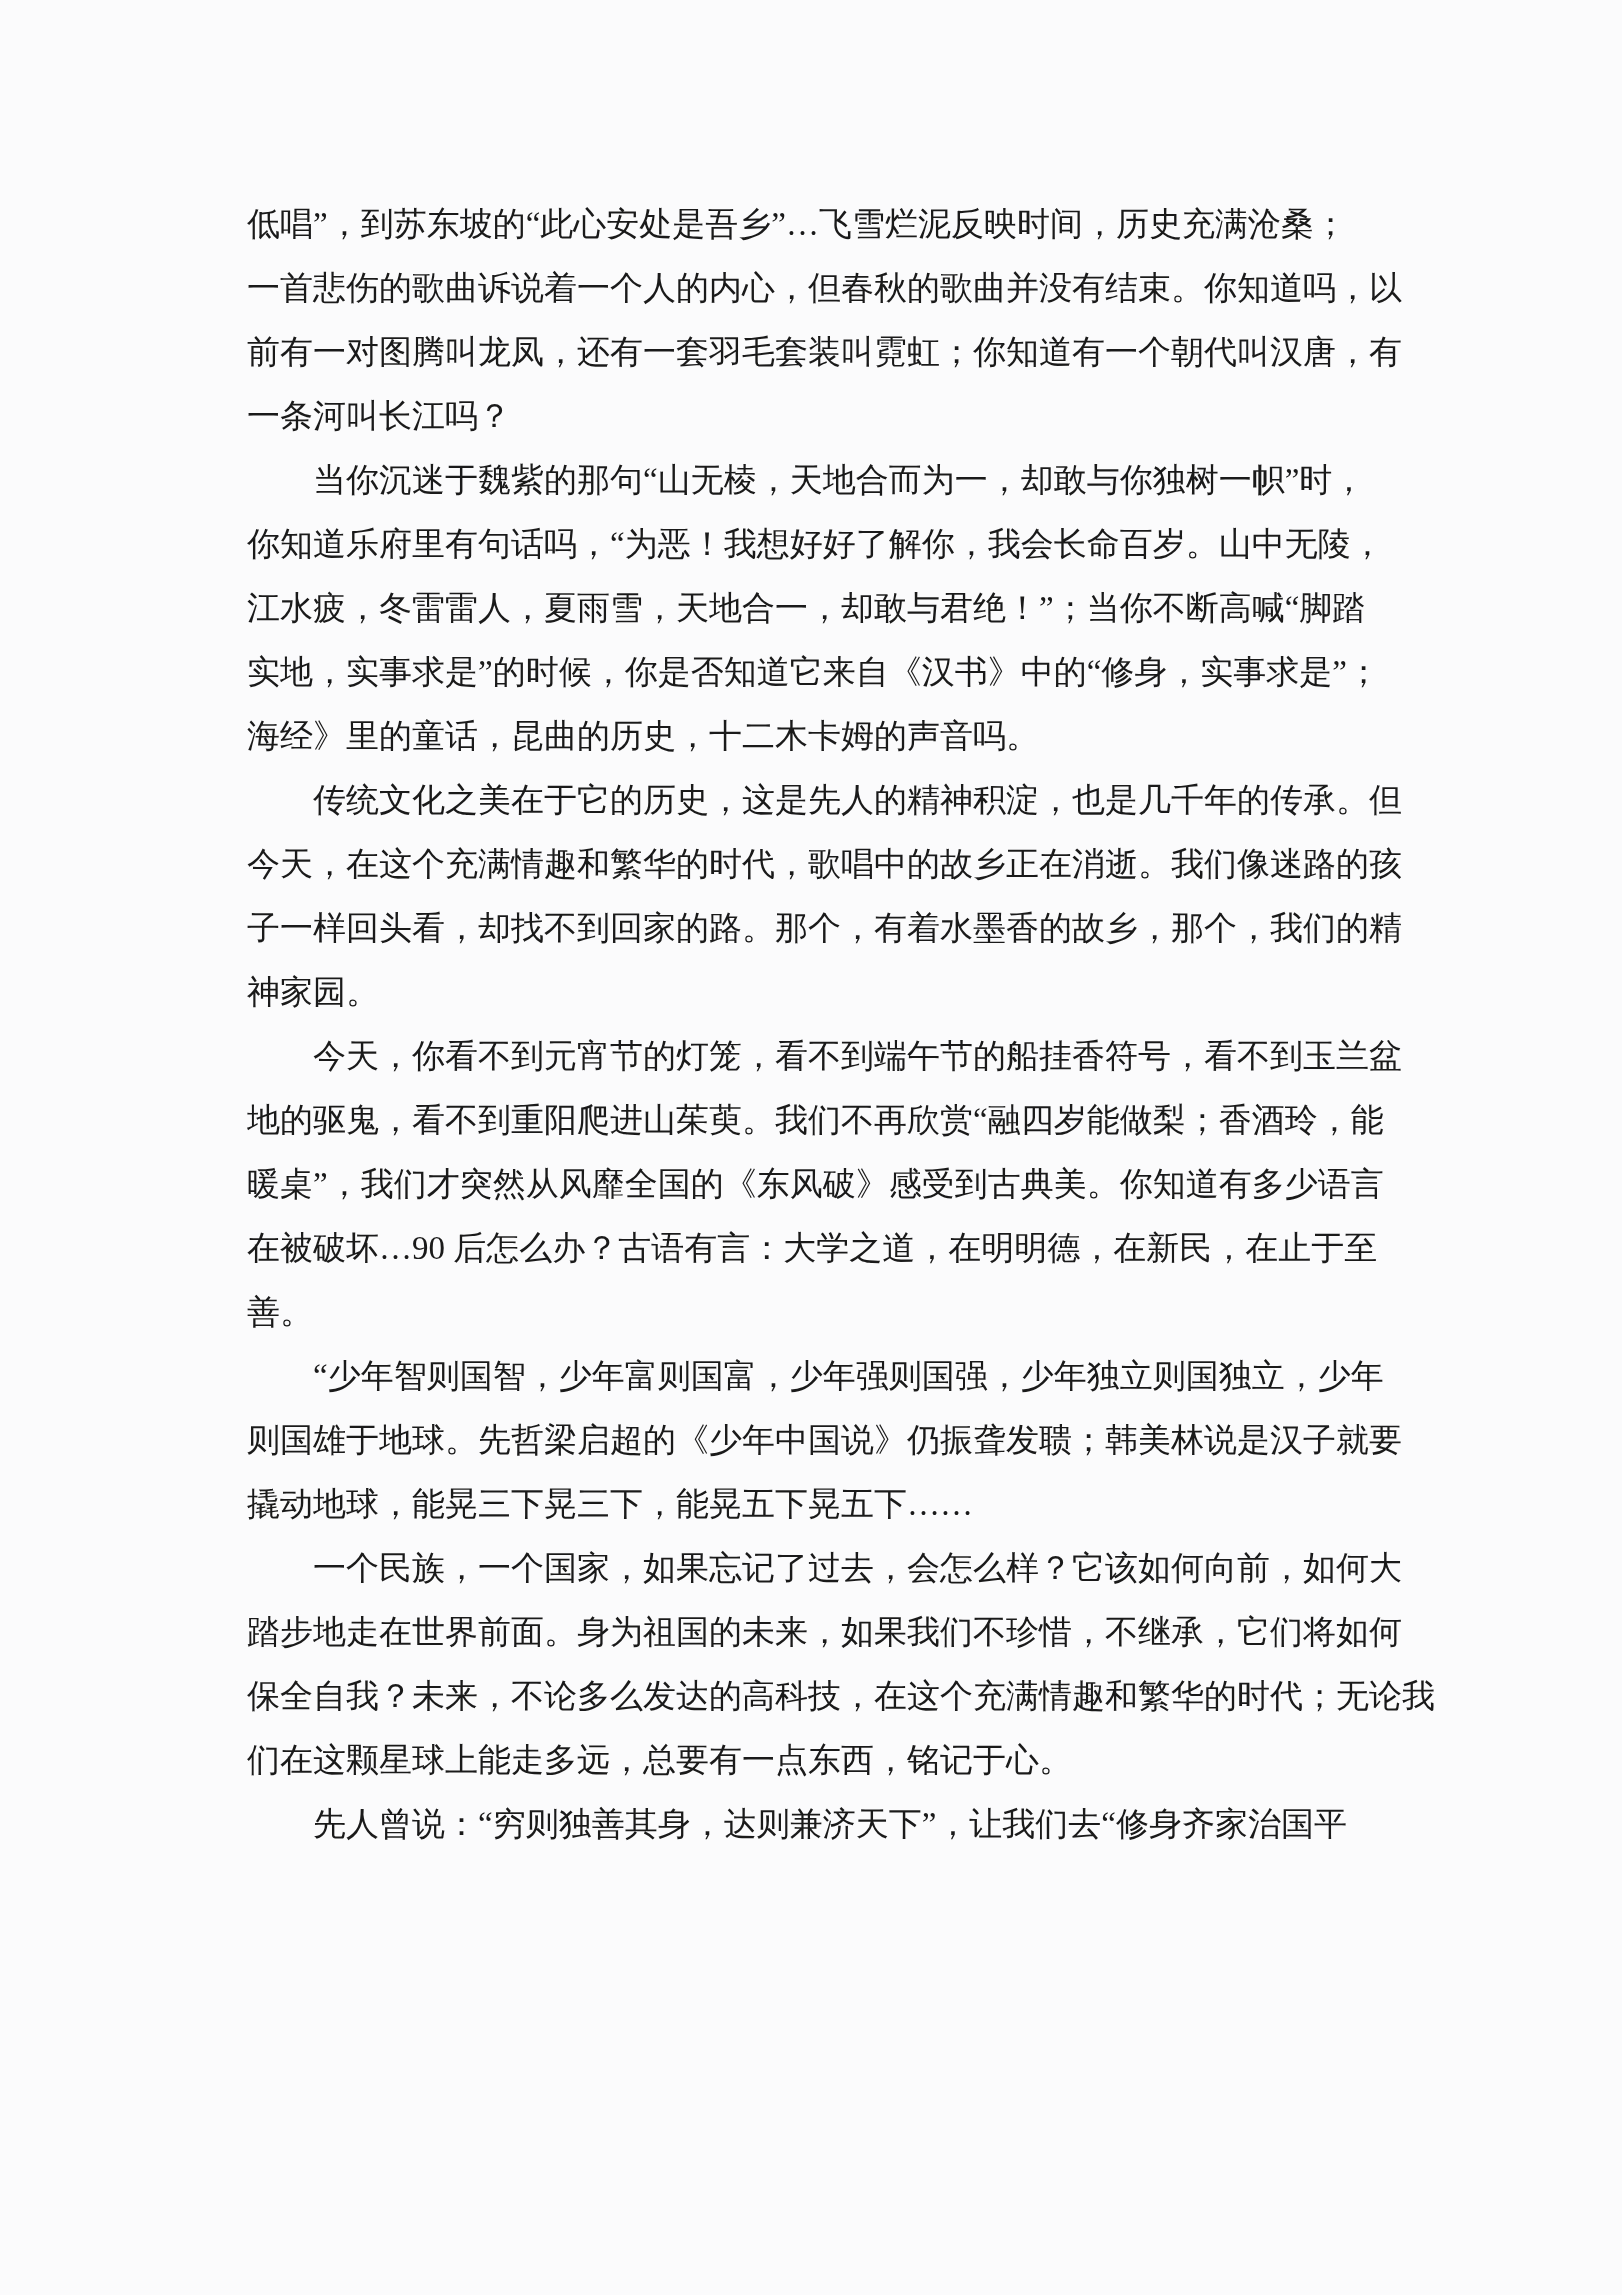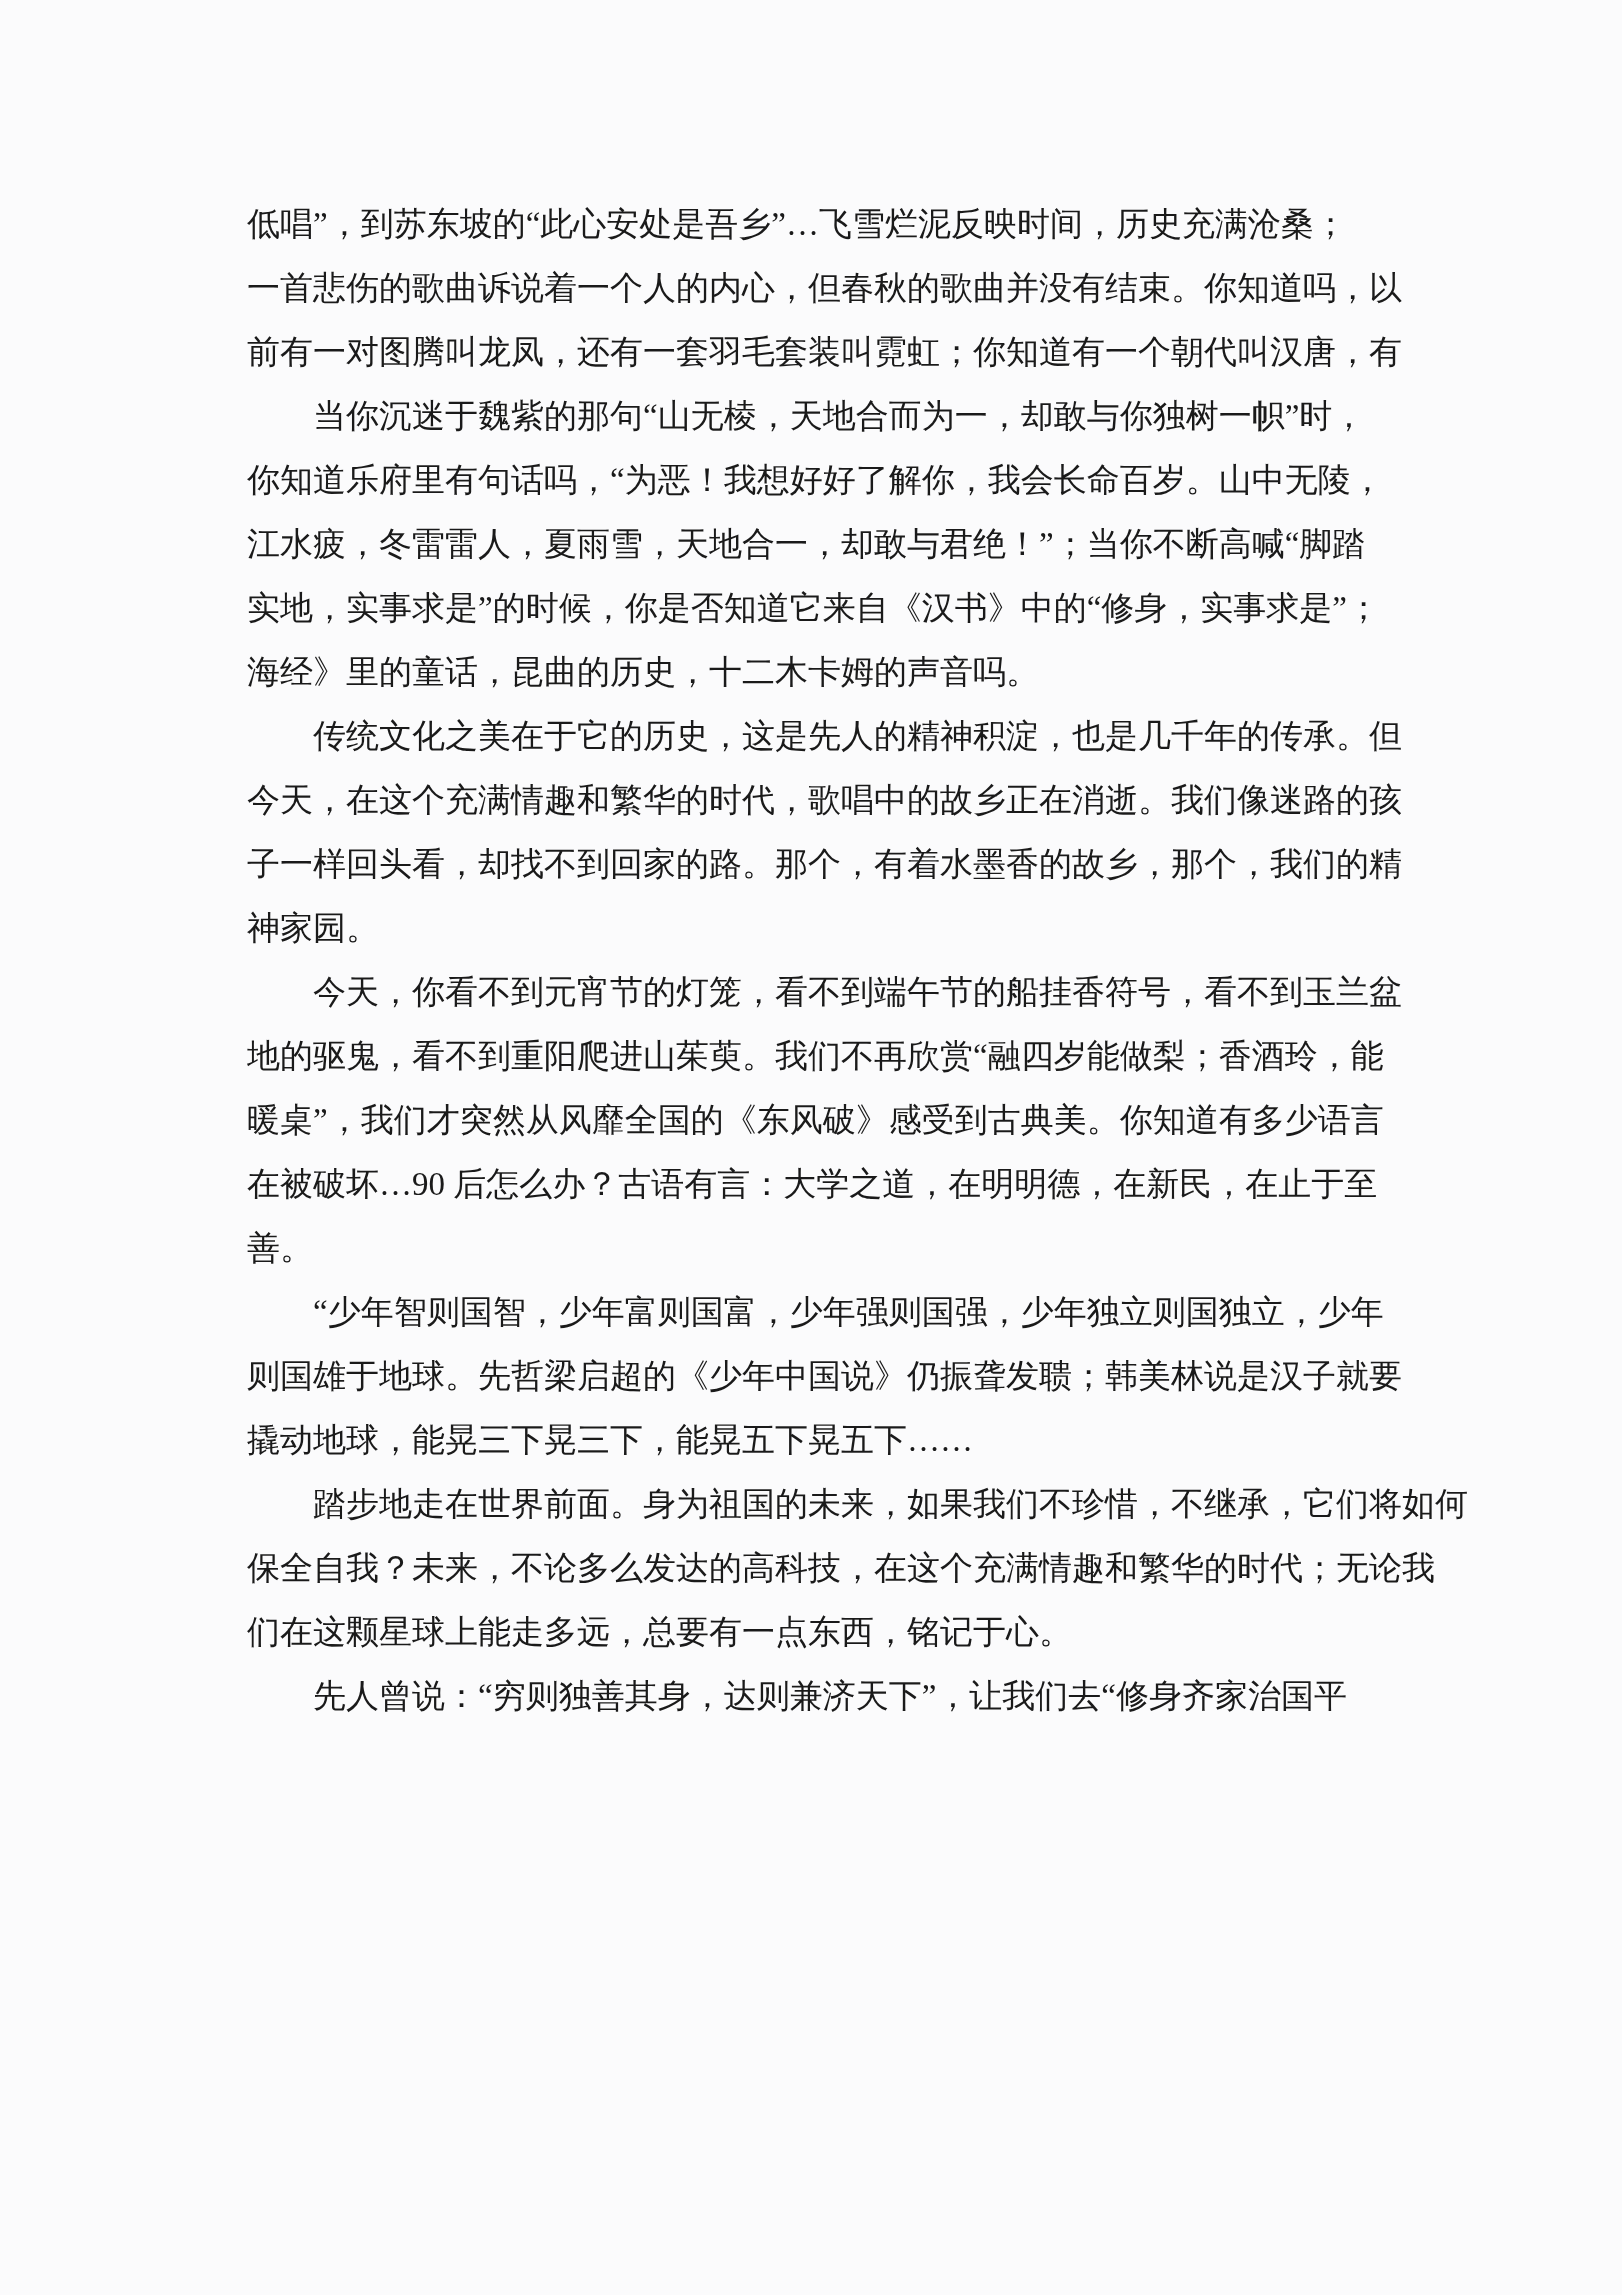--- a/index.html
+++ b/index.html
@@ -44,20 +44,21 @@
 </style>
 </head>
 <body style="background: rgb(251, 251, 252);">
 
 <div class="page">
   <div class="textblock" id="textblock" style="color: rgb(26, 26, 26);">
       <div class="para">
         <div class="line">低唱”，到苏东坡的“此心安处是吾乡”…飞雪烂泥反映时间，历史充满沧桑；</div>
         <div class="line">一首悲伤的歌曲诉说着一个人的内心，但春秋的歌曲并没有结束。你知道吗，以</div>
         <div class="line">前有一对图腾叫龙凤，还有一套羽毛套装叫霓虹；你知道有一个朝代叫汉唐，有</div>
+        <div class="line">一条河叫长江吗？</div>
       </div>
       <div class="para indent">
         <div class="line">当你沉迷于魏紫的那句“山无棱，天地合而为一，却敢与你独树一帜”时，</div>
         <div class="line">你知道乐府里有句话吗，“为恶！我想好好了解你，我会长命百岁。山中无陵，</div>
         <div class="line">江水疲，冬雷雷人，夏雨雪，天地合一，却敢与君绝！”；当你不断高喊“脚踏</div>
         <div class="line">实地，实事求是”的时候，你是否知道它来自《汉书》中的“修身，实事求是”；</div>
         <div class="line">海经》里的童话，昆曲的历史，十二木卡姆的声音吗。</div>
       </div>
       <div class="para indent">
         <div class="line">传统文化之美在于它的历史，这是先人的精神积淀，也是几千年的传承。但</div>
@@ -71,20 +72,21 @@
         <div class="line">暖桌”，我们才突然从风靡全国的《东风破》感受到古典美。你知道有多少语言</div>
         <div class="line">在被破坏…90 后怎么办？古语有言：大学之道，在明明德，在新民，在止于至</div>
         <div class="line">善。</div>
       </div>
       <div class="para indent">
         <div class="line">“少年智则国智，少年富则国富，少年强则国强，少年独立则国独立，少年</div>
         <div class="line">则国雄于地球。先哲梁启超的《少年中国说》仍振聋发聩；韩美林说是汉子就要</div>
         <div class="line">撬动地球，能晃三下晃三下，能晃五下晃五下……</div>
       </div>
       <div class="para indent">
+        <div class="line">一个民族，一个国家，如果忘记了过去，会怎么样？它该如何向前，如何大</div>
         <div class="line">踏步地走在世界前面。身为祖国的未来，如果我们不珍惜，不继承，它们将如何</div>
         <div class="line">保全自我？未来，不论多么发达的高科技，在这个充满情趣和繁华的时代；无论我</div>
         <div class="line">们在这颗星球上能走多远，总要有一点东西，铭记于心。</div>
       </div>
       <div class="para indent">
         <div class="line">先人曾说：“穷则独善其身，达则兼济天下”，让我们去“修身齐家治国平</div>
       </div>
     </div>
 </div>
 

